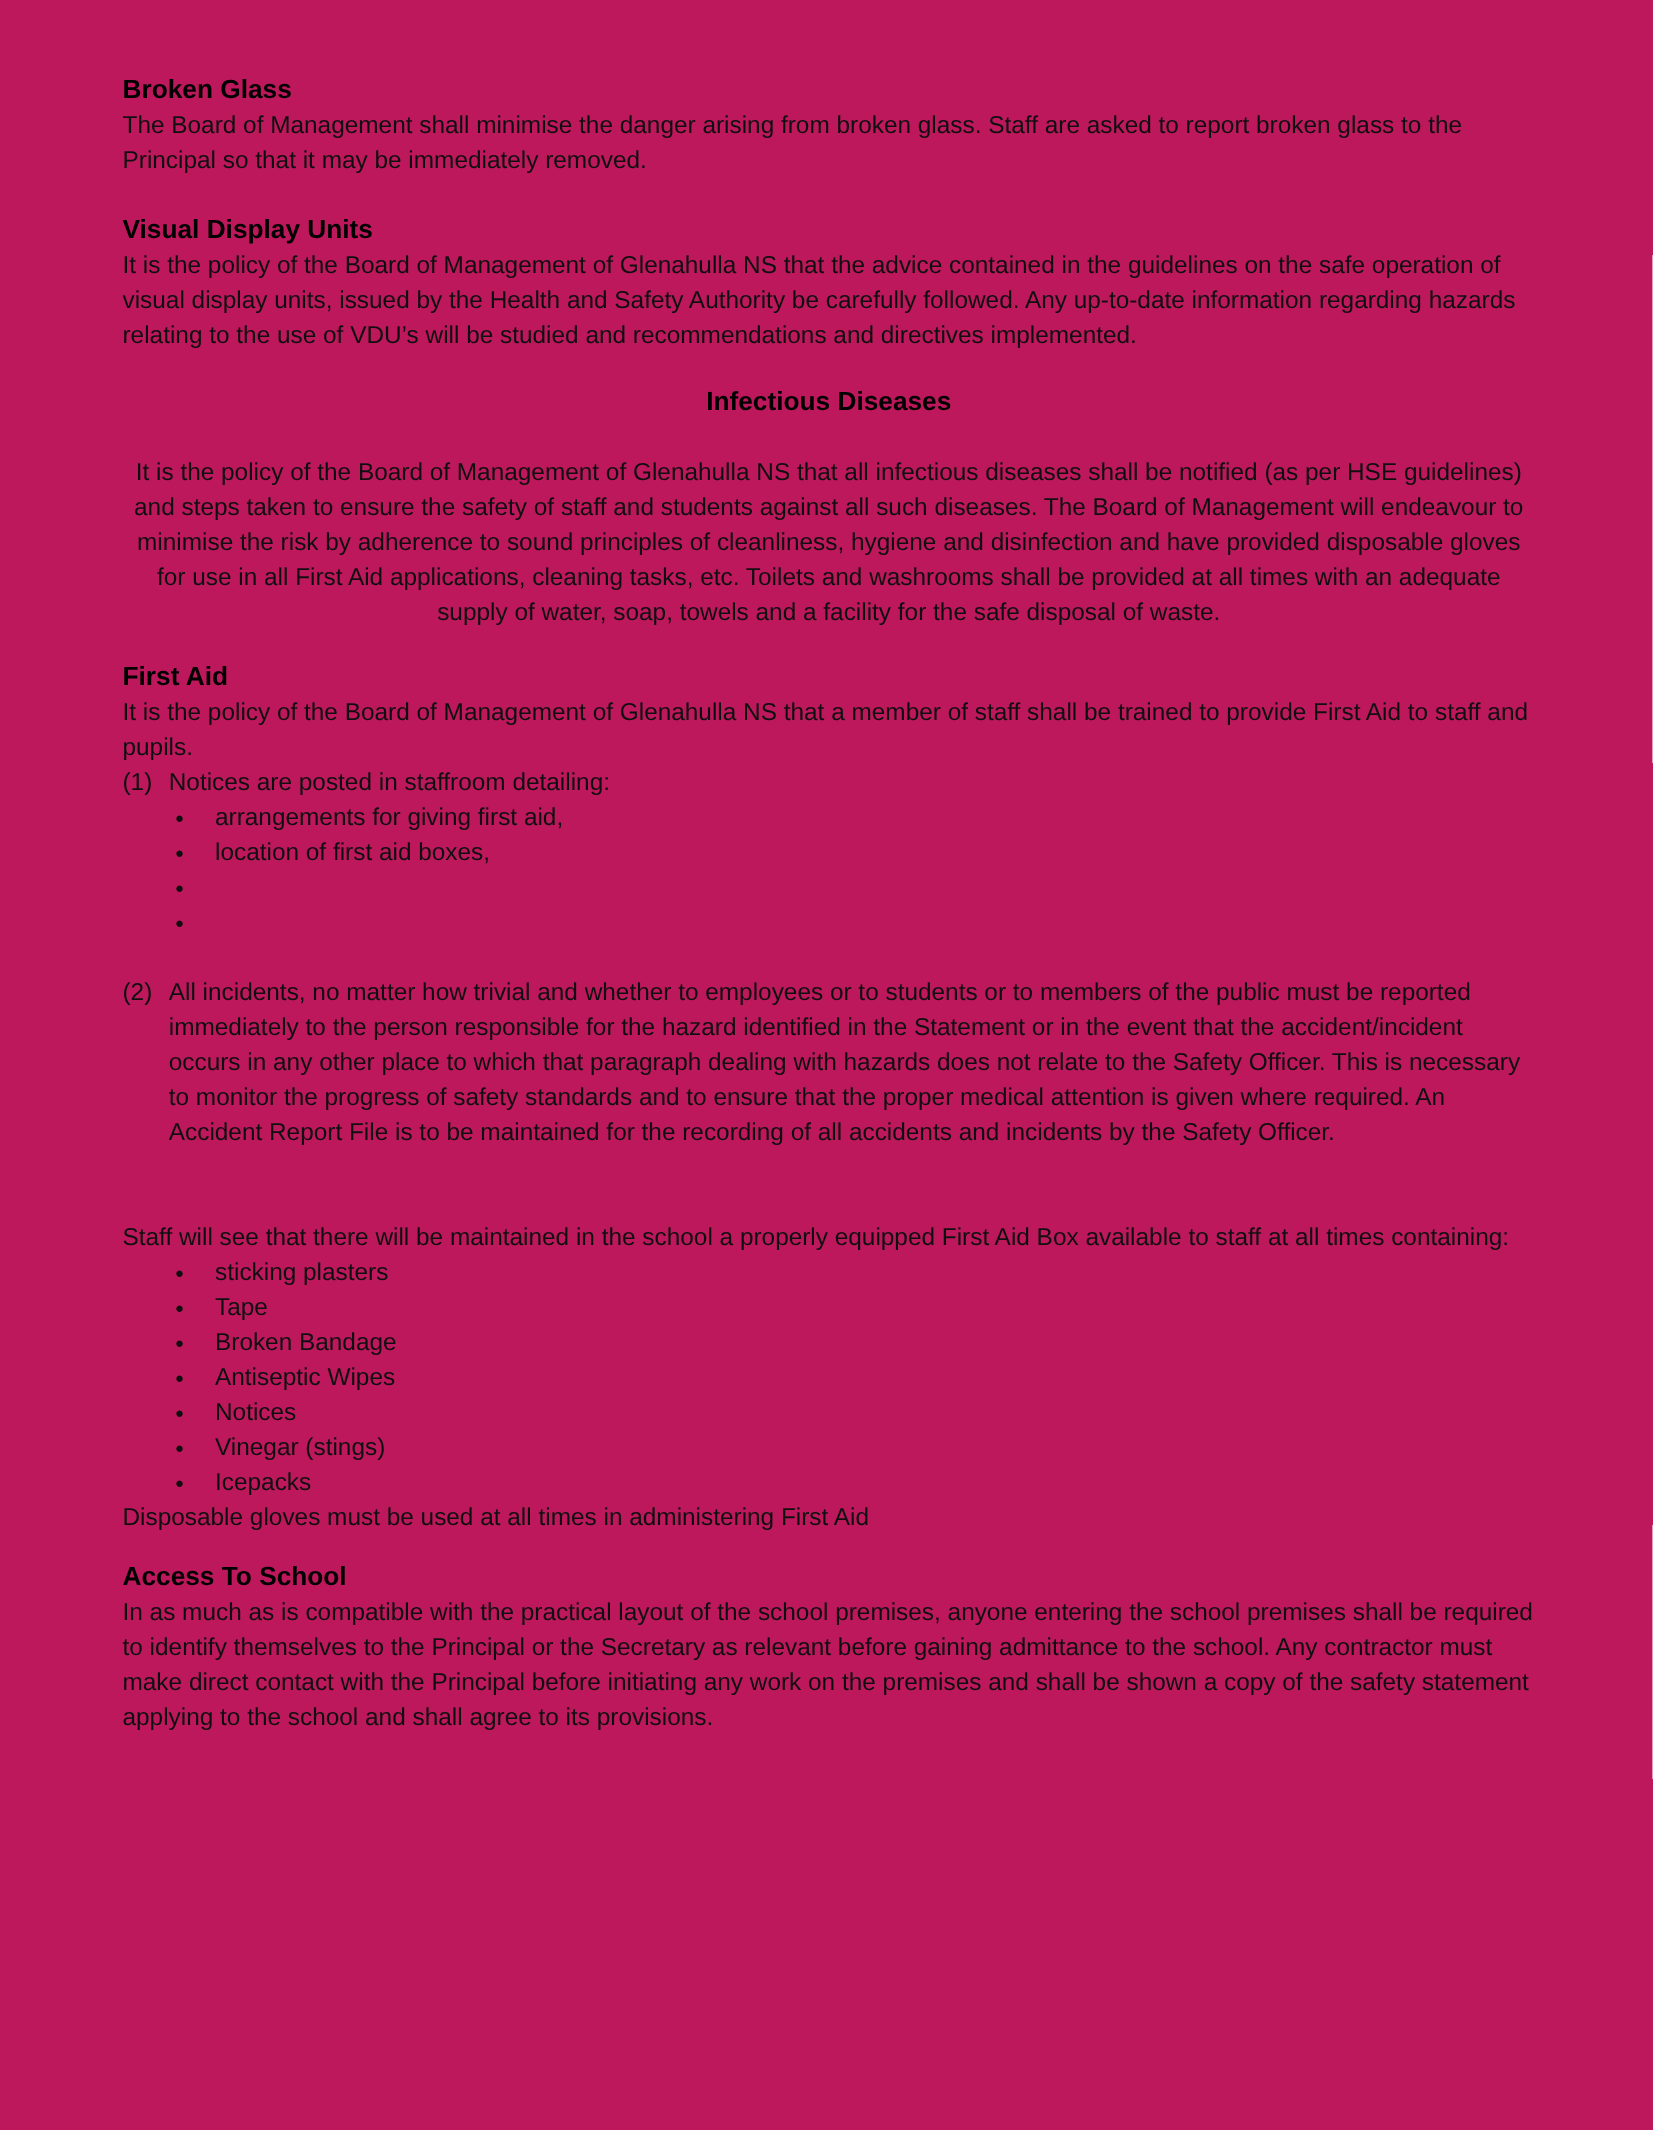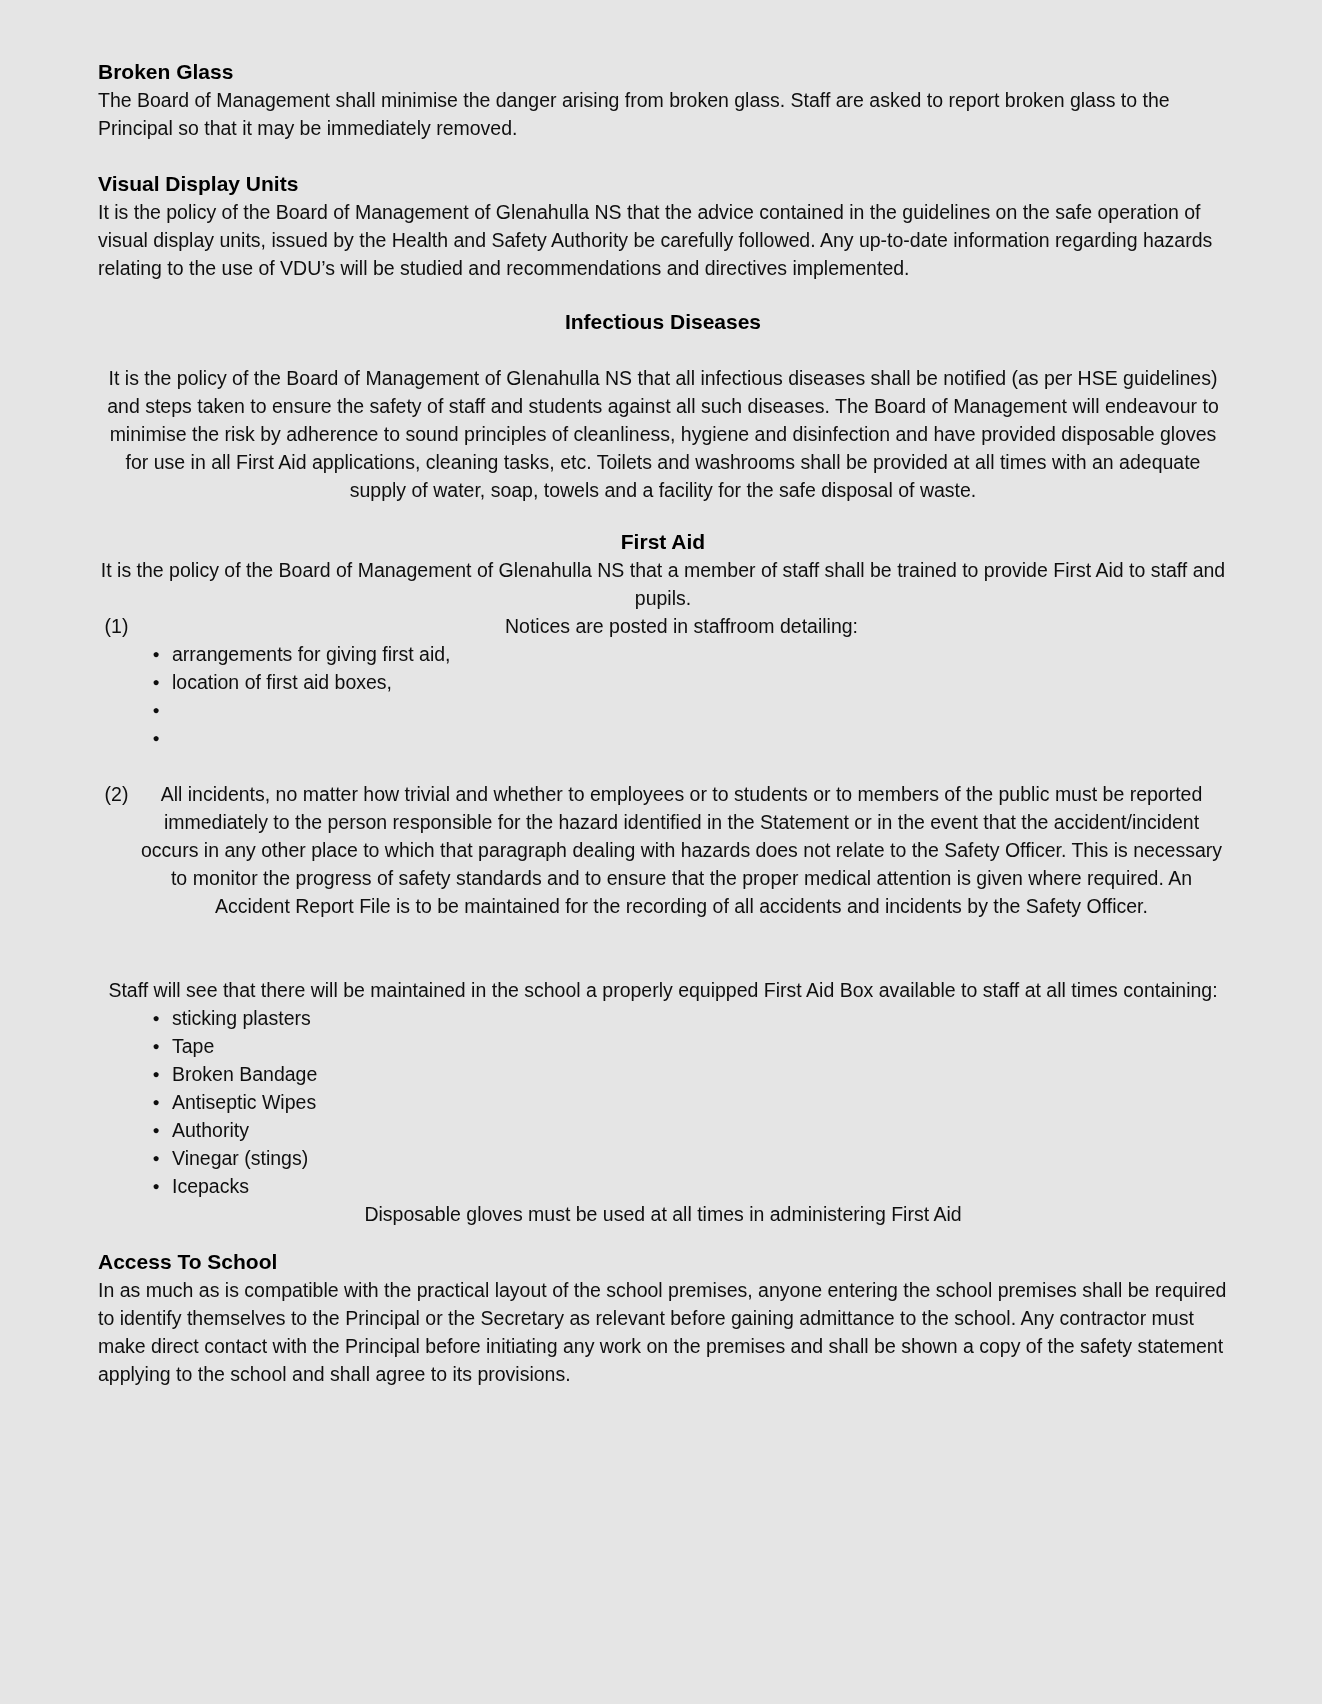--- a/index.html
+++ b/index.html
@@ -5,21 +5,21 @@
   html, body {
     margin: 0;
     padding: 0;
     background: #ffffff;
   }
   .page {
     position: relative;
     width: 1322px;
     height: 1704px;
     box-sizing: border-box;
-    background: #e5e5e5;
+    background: #be185d;
     padding: 48px 94px 0 98px;
     font-family: "Liberation Sans", sans-serif;
     font-size: 19.5px;
     line-height: 28px;
     color: #0f0f0f;
     overflow: hidden;
   }
   .heading {
     font-weight: bold;
     font-size: 21px;
@@ -27,21 +27,21 @@
     color: #000000;
   }
   .para {
     margin: 0;
   }
   
   .sec-broken-glass   { margin-top: 10px; }
   .sec-vdu            { margin-top: 28px; }
   .sec-infectious     { margin-top: 26px; text-align: center; }
   .sec-infectious .para { margin-top: 28px; } 
-  .sec-first-aid      { margin-top: 24px; text-align: center; }
+  .sec-first-aid      { margin-top: 24px; }
   .sec-access         { margin-top: 20px; }
 
   .numbered-item {
     display: flex;
     align-items: flex-start;
   }
   .numbered-item .num {
     flex: none;
     width: 37px;
   }
@@ -133,21 +133,21 @@
       <li class="bullet-item">
         <span class="bullet-marker">●</span>
         <span>Broken Bandage</span>
       </li>
       <li class="bullet-item">
         <span class="bullet-marker">●</span>
         <span>Antiseptic Wipes</span>
       </li>
       <li class="bullet-item">
         <span class="bullet-marker">●</span>
-        <span>Authority</span>
+        <span>Notices</span>
       </li>
       <li class="bullet-item">
         <span class="bullet-marker">●</span>
         <span>Vinegar (stings)</span>
       </li>
       <li class="bullet-item">
         <span class="bullet-marker">●</span>
         <span>Icepacks</span>
       </li>
     </ul>

